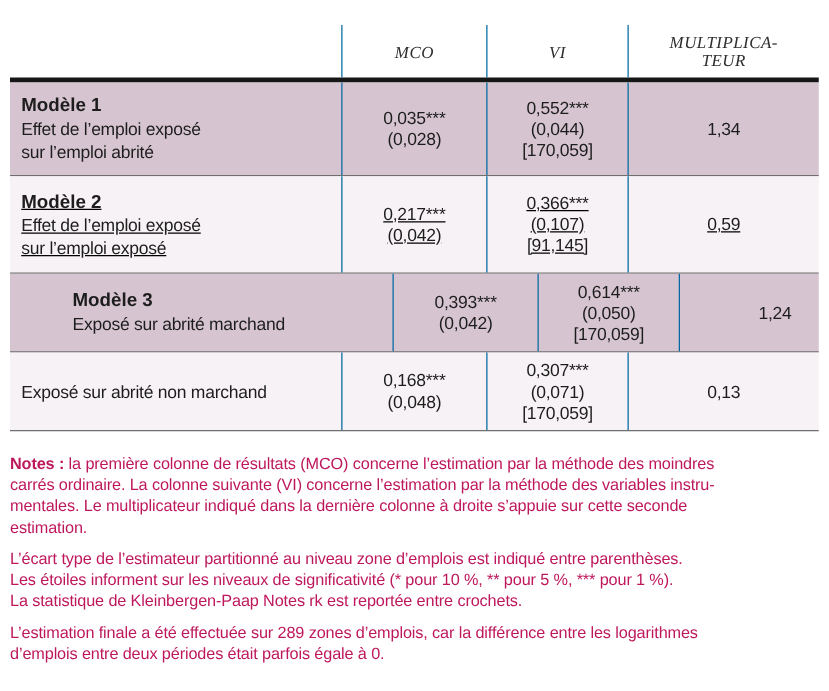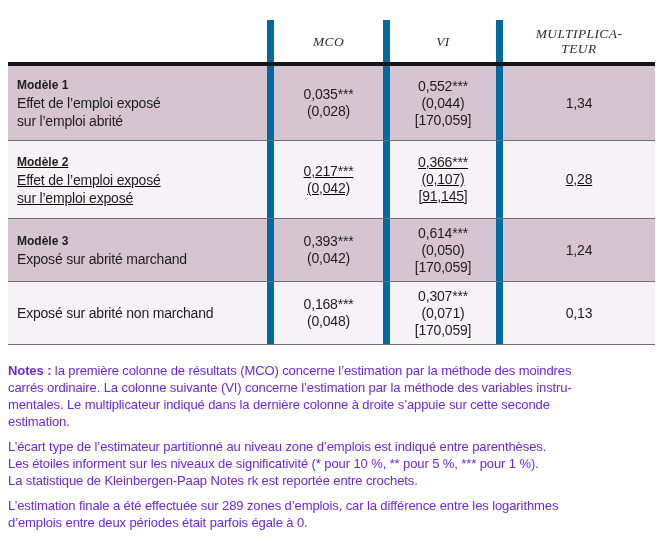--- a/index.html
+++ b/index.html
@@ -21,49 +21,49 @@
   .headerRow{height:42px;background:#ffffff;}
   .headerCell{
     display:flex;flex-direction:column;justify-content:center;align-items:center;
     font-family:"Liberation Serif", serif;
     font-style:italic;
     font-size:13.5px;line-height:15px;
     color:#2e2e2e;
     letter-spacing:0.4px;
     box-sizing:border-box;
   }
-  .vdiv{border-right:7px solid #0369a1;}
+  .vdiv{border-right:1px solid #0369a1;}
   .blackBar{height:4px;background:#161616;}
   .dataRow{box-sizing:border-box;border-bottom:1px solid #6f6f6f;}
   .rowShaded{background:#d6c5d0;}
   .rowLight{background:#f7f2f5;}
   .r1{height:75px;}
   .r2{height:78px;text-decoration:underline;}
-  .r3{height:63px;}
+  .r3{height:63px;padding-left:41px;}
   .r4{height:63px;}
   .labelCell{
     display:flex;flex-direction:column;justify-content:center;
     padding-left:9px;padding-right:6px;
     box-sizing:border-box;
     color:#1d1d1d;
     font-size:14px;line-height:18px;
     letter-spacing:-0.2px;
   }
-  .modelTitle{font-weight:bold;font-size:12px;letter-spacing:0;}
+  .modelTitle{font-weight:bold;font-size:15px;letter-spacing:0;}
   .valCell{
     display:flex;flex-direction:column;justify-content:center;align-items:center;
     box-sizing:border-box;
     color:#1d1d1d;
     font-size:14px;line-height:17px;
     letter-spacing:-0.2px;
     text-align:center;
   }
   .notes{
     position:absolute;left:8px;top:362px;width:652px;
-    color:#6d28d9;
+    color:#be185d;
     font-size:13px;line-height:17px;
     letter-spacing:-0.1px;
     white-space:nowrap;
   }
   .notes .para{margin:0 0 8px 0;}
   .notes .para.last{margin-bottom:0;}
   .notesBold{font-weight:bold;}
 </style>
 </head>
 <body>
@@ -117,21 +117,21 @@
       <div class="valCell vdiv">
         <span>0,217***</span>
         <span>(0,042)</span>
       </div>
       <div class="valCell vdiv">
         <span>0,366***</span>
         <span>(0,107)</span>
         <span>[91,145]</span>
       </div>
       <div class="valCell">
-        <span>0,28</span>
+        <span>0,59</span>
       </div>
     </div>
 
     <div class="tgrid dataRow rowShaded r3">
       <div class="labelCell vdiv">
         <span class="modelTitle">Modèle 3</span>
         <span>Exposé sur abrité marchand</span>
       </div>
       <div class="valCell vdiv">
         <span>0,393***</span>

